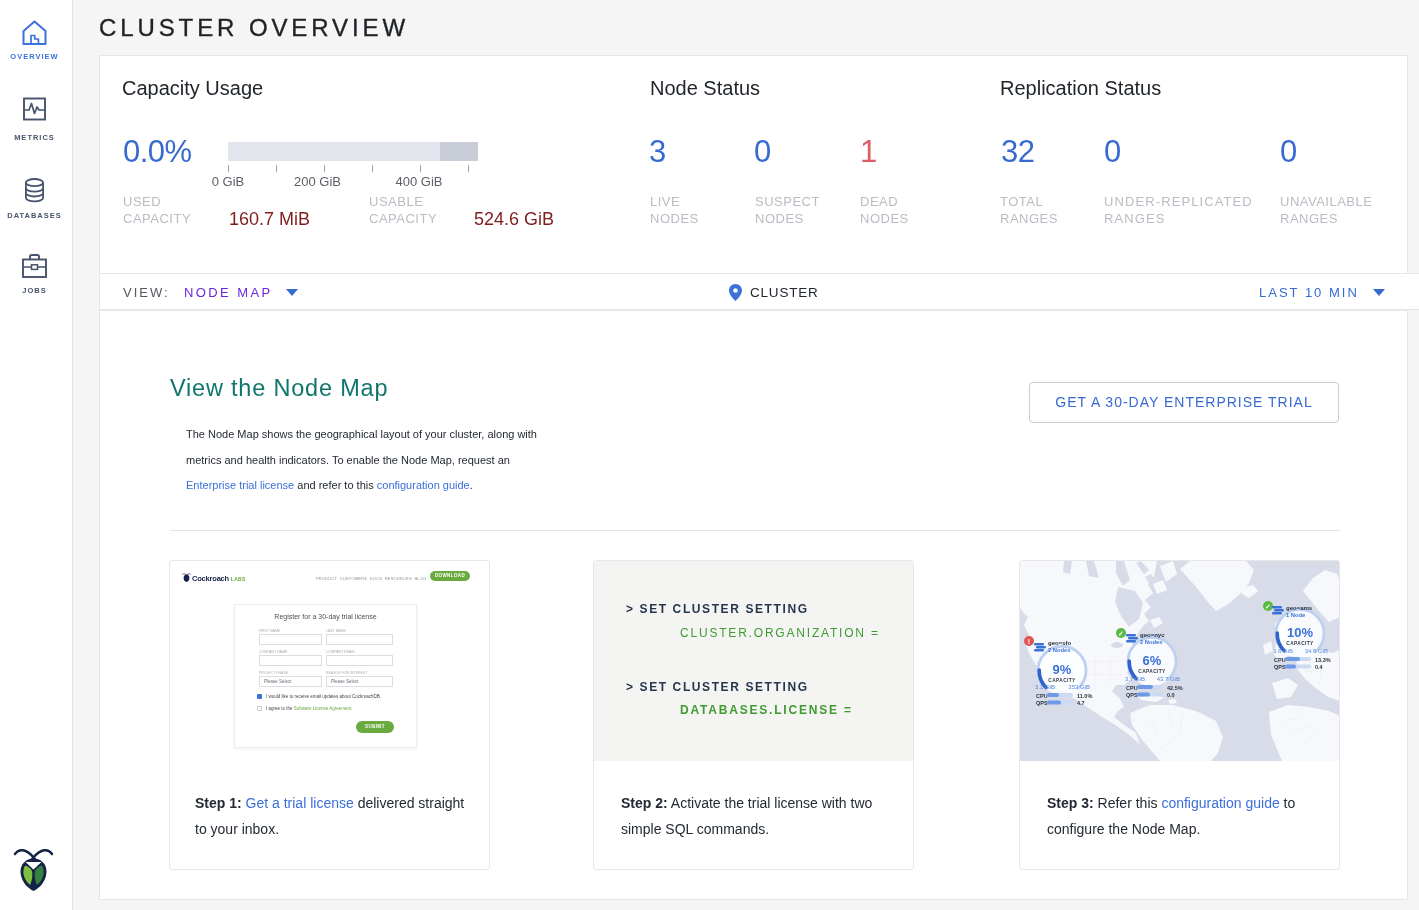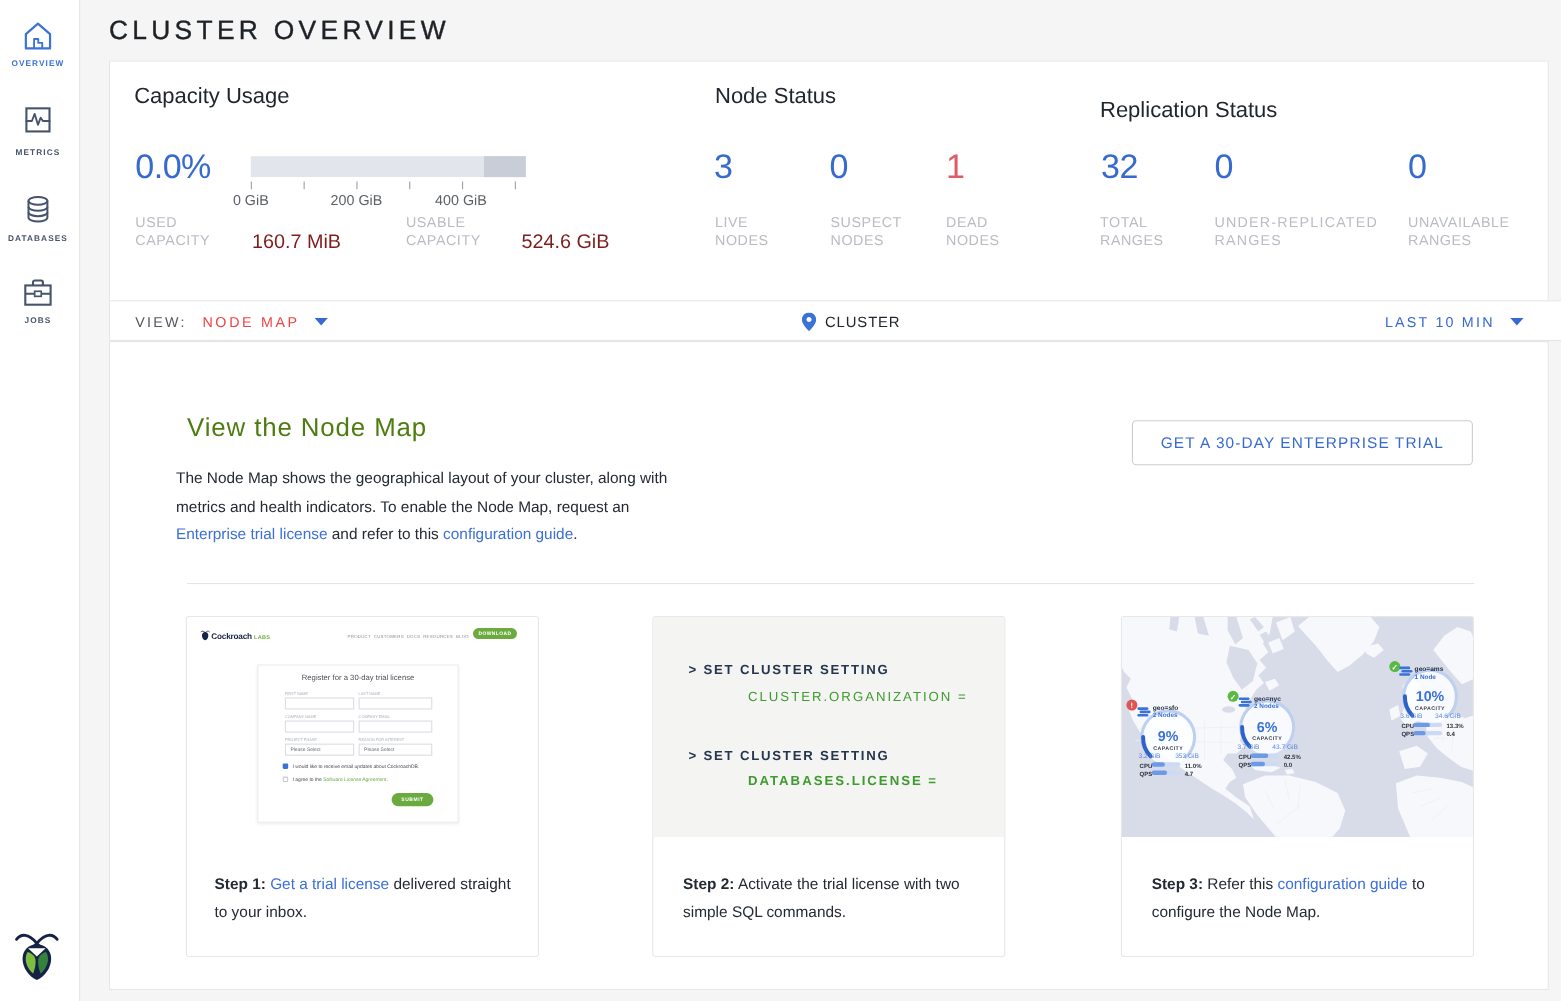--- a/index.html
+++ b/index.html
@@ -84,59 +84,59 @@
       <div class="abs" style="right:0; top:0; width:38px; height:19px; background:#c9cdd8;"></div>
     </div>
 
     <div class="abs" style="left:128px; top:109px; width:1px; height:7px; background:#9aa0a8;"></div>
     <div class="abs" style="left:176px; top:109px; width:1px; height:7px; background:#9aa0a8;"></div>
     <div class="abs" style="left:224px; top:109px; width:1px; height:7px; background:#9aa0a8;"></div>
     <div class="abs" style="left:272px; top:109px; width:1px; height:7px; background:#9aa0a8;"></div>
     <div class="abs" style="left:320px; top:109px; width:1px; height:7px; background:#9aa0a8;"></div>
     <div class="abs" style="left:368px; top:109px; width:1px; height:7px; background:#9aa0a8;"></div>
     <div class="abs" style="left:98px; top:118px; width:60px; text-align:center; font-size:13px; color:#5d6167;">0 GiB</div>
-    <div class="abs" style="left:194px; top:118px; width:60px; text-align:center; font-size:13px; color:#5d6167;">200 GiB</div>
+    <div class="abs" style="left:194px; top:118px; width:60px; text-align:left; font-size:13px; color:#5d6167;">200 GiB</div>
     <div class="abs" style="left:289px; top:118px; width:60px; text-align:center; font-size:13px; color:#5d6167;">400 GiB</div>
     <div class="abs stat-label" style="left:23px; top:138px;">USED<br>CAPACITY</div>
     <div class="abs bluemid" style="left:129px; top:154px;">160.7 MiB</div>
     <div class="abs stat-label" style="left:269px; top:138px;">USABLE<br>CAPACITY</div>
     <div class="abs bluemid" style="left:374px; top:154px;">524.6 GiB</div>
 
     <div class="abs h2" style="left:550px; top:22px;">Node Status</div>
     <div class="abs bignum" style="left:549px; top:80px;">3</div>
     <div class="abs bignum" style="left:654px; top:80px;">0</div>
     <div class="abs bignum" style="left:760px; top:80px; color:#de5c66;">1</div>
     <div class="abs stat-label" style="left:550px; top:138px;">LIVE<br>NODES</div>
     <div class="abs stat-label" style="left:655px; top:138px;">SUSPECT<br>NODES</div>
     <div class="abs stat-label" style="left:760px; top:138px;">DEAD<br>NODES</div>
 
-    <div class="abs h2" style="left:900px; top:22px;margin-top:12px;">Replication Status</div>
+    <div class="abs h2" style="left:900px; top:22px;">Replication Status</div>
     <div class="abs bignum" style="left:901px; top:80px;">32</div>
     <div class="abs bignum" style="left:1004px; top:80px;">0</div>
     <div class="abs bignum" style="left:1180px; top:80px;">0</div>
     <div class="abs stat-label" style="left:900px; top:138px;">TOTAL<br>RANGES</div>
     <div class="abs stat-label" style="left:1004px; top:138px; letter-spacing:1.1px;">UNDER-REPLICATED<br>RANGES</div>
     <div class="abs stat-label" style="left:1180px; top:138px;">UNAVAILABLE<br>RANGES</div>
   </div>
 
   <div class="panel" style="left:99px; top:273px; width:1376px; height:37px;">
     <div class="abs" style="left:23px; top:11px; font-size:13px; letter-spacing:2px; color:#55585e;">VIEW:</div>
-    <div class="abs" style="left:84px; top:11px; font-size:13px; letter-spacing:2.4px; color:#ef4444;">NODE MAP</div>
+    <div class="abs" style="left:84px; top:11px; font-size:13px; letter-spacing:2.4px; color:#6d28d9;">NODE MAP</div>
     <div class="abs caret" style="left:186px; top:15px;"></div>
     <svg class="abs" style="left:629px; top:10px;" width="13" height="17" viewBox="0 0 13 17">
       <path d="M6.5 0 C2.9 0 0 2.9 0 6.5 C0 11.4 6.5 17 6.5 17 C6.5 17 13 11.4 13 6.5 C13 2.9 10.1 0 6.5 0 Z M6.5 8.8 C5.2 8.8 4.2 7.8 4.2 6.5 C4.2 5.2 5.2 4.2 6.5 4.2 C7.8 4.2 8.8 5.2 8.8 6.5 C8.8 7.8 7.8 8.8 6.5 8.8 Z" fill="#3a72d8"></path>
     </svg>
     <div class="abs" style="left:650px; top:11px; font-size:13.5px; letter-spacing:0.8px; color:#22272e;">CLUSTER</div>
     <div class="abs" style="left:1159px; top:11px; font-size:13px; letter-spacing:2px; color:#376ad0;">LAST 10 MIN</div>
     <div class="abs caret" style="left:1273px; top:15px;"></div>
   </div>
 
   <div class="panel" style="left:99px; top:310px; width:1309px; height:590px;">
-    <div class="abs" style="left:70px; top:64px; font-size:23.5px; font-weight:500; letter-spacing:0.8px; color:#4d7c0f;">View the Node Map</div>
-    <div class="abs" style="left:60px; top:111px; font-size:14px; color:#242a33; line-height:25.5px; width:640px;">The Node Map shows the geographical layout of your cluster, along with<br>metrics and health indicators. To enable the Node Map, request an<br><a class="link" href="#">Enterprise trial license</a> and refer to this <a class="link" href="#">configuration guide</a>.</div>
+    <div class="abs" style="left:70px; top:64px; font-size:23.5px; font-weight:500; letter-spacing:0.8px; color:#0f766e;">View the Node Map</div>
+    <div class="abs" style="left:86px; top:111px; font-size:11px; color:#242a33; line-height:25.5px; width:640px;">The Node Map shows the geographical layout of your cluster, along with<br>metrics and health indicators. To enable the Node Map, request an<br><a class="link" href="#">Enterprise trial license</a> and refer to this <a class="link" href="#">configuration guide</a>.</div>
     <div class="abs" style="left:929px; top:71px; width:310px; height:41px; border:1px solid #c9cdd4; border-radius:4px; text-align:center; line-height:39px; font-size:14px; letter-spacing:1px; color:#376ad0;">GET A 30-DAY ENTERPRISE TRIAL</div>
     <div class="abs" style="left:70px; top:219px; width:1170px; height:1px; background:#e4e4e4;"></div>
   </div>
 
   <div class="card" style="left:169px;">
 
     <div class="abs" style="left:11px; top:8px; width:298px; height:192px; overflow:hidden;">
 
       <svg class="abs" style="left:1px; top:3px;" width="9" height="11" viewBox="0 0 9 11">
         <path d="M0.5 2.5 C1.6 1.4 3 1.6 4.5 3.2 M8.5 2.5 C7.4 1.4 6 1.6 4.5 3.2" fill="none" stroke="#15224a" stroke-width="0.7"></path>

